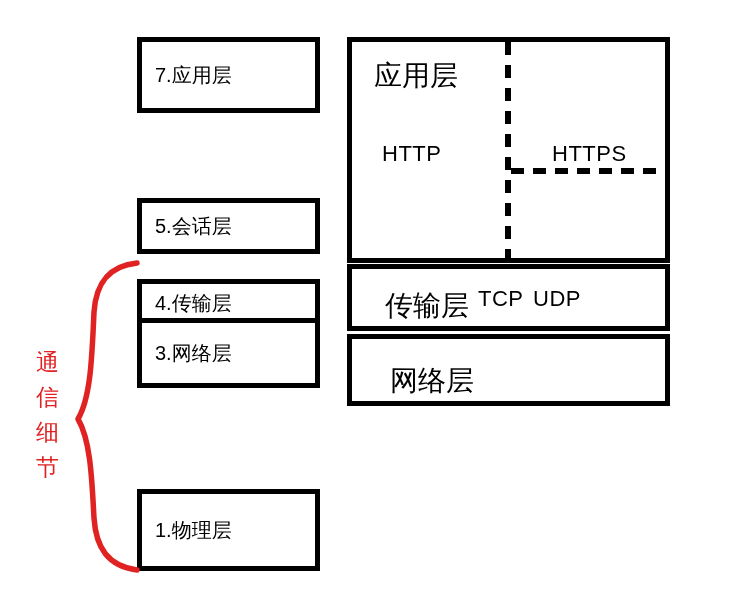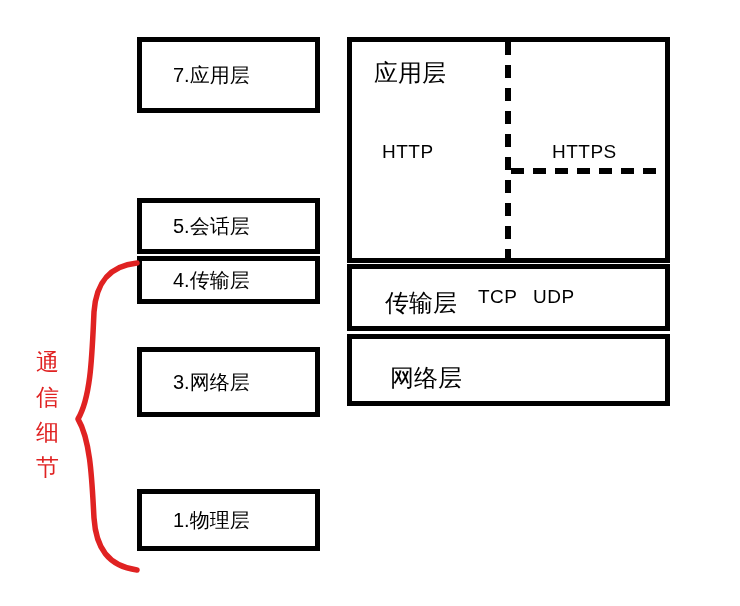--- a/index.html
+++ b/index.html
@@ -21,41 +21,41 @@
   
   .osi-box{
     position:absolute;
     left:137px;width:183px;
     box-sizing:border-box;
     border:5px solid var(--ink,#000);
     background:var(--bg,#fff);
     display:flex;align-items:center;
   }
   .osi-label{
-    padding-left:31px;
+    padding-left:13px;
     font-size:20px;
     color:var(--ink,#000);
     white-space:nowrap;
   }
   
   .tcp-box{
     position:absolute;
     left:347px;width:323px;
     box-sizing:border-box;
     border:5px solid var(--ink,#000);
     background:var(--bg,#fff);
   }
   .tcp-label{
     position:absolute;
-    font-size:24px;
+    font-size:28px;
     color:var(--ink,#000);
     white-space:nowrap;
   }
   .latin{
-    font-size:19px;
+    font-size:22px;
     letter-spacing:0.5px;
   }
   .vdash{
     position:absolute;
     left:153px;top:0;
     width:6px;height:216px;
     background:repeating-linear-gradient(to bottom,var(--ink,#000) 0 13px,transparent 13px 23px);
   }
   .hdash{
     position:absolute;
@@ -84,27 +84,27 @@
 <body>
 
 <div class="canvas">
 
   <div class="osi-box" style="top:37px;height:76px">
     <span class="osi-label">7.应用层</span>
   </div>
   <div class="osi-box" style="top:198px;height:56px">
     <span class="osi-label">5.会话层</span>
   </div>
-  <div class="osi-box" style="top:256px;height:48px">
+  <div class="osi-box" style="top:279px;height:48px">
     <span class="osi-label">4.传输层</span>
   </div>
-  <div class="osi-box" style="top:347px;height:70px">
+  <div class="osi-box" style="top:318px;height:70px">
     <span class="osi-label">3.网络层</span>
   </div>
-  <div class="osi-box" style="top:489px;height:62px">
+  <div class="osi-box" style="top:489px;height:82px">
     <span class="osi-label">1.物理层</span>
   </div>
 
   <svg class="brace-svg" width="95" height="330" viewBox="55 250 95 330">
     <path d="M137,263 C108,266 96,284 94,312 C92,355 91,397 78,419 C91,441 92,483 94,518 C96,548 108,566 137,570" fill="none" stroke="currentColor" stroke-width="5.5" stroke-linecap="round" stroke-linejoin="round"></path>
   </svg>
 
   <div class="annotation">
     <span>通</span>
     <span>信</span>

